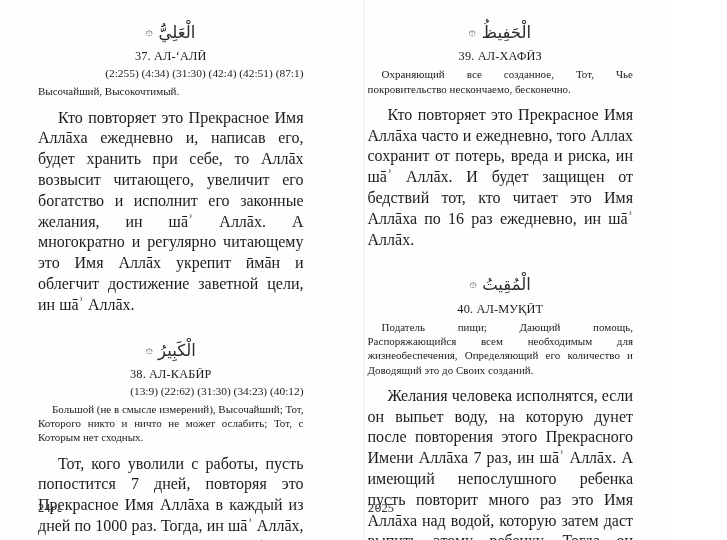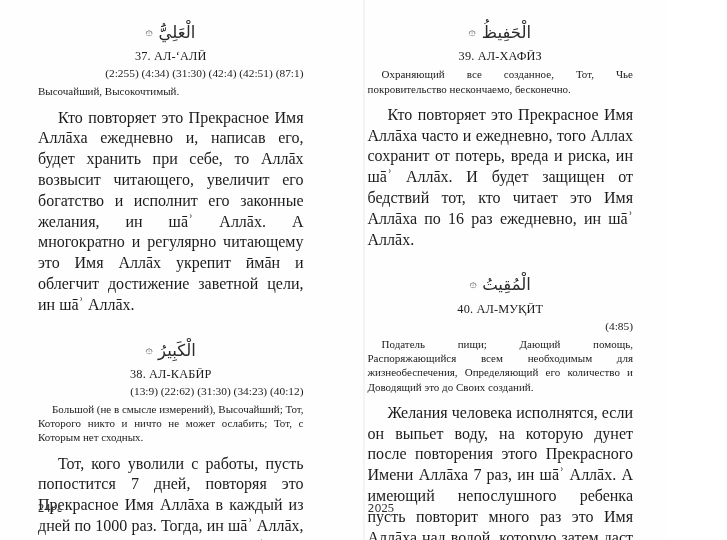--- a/index.html
+++ b/index.html
@@ -168,21 +168,20 @@
       <p class="body-par">Кто повторяет это Прекрасное Имя Аллāха часто и ежедневно, того Аллах сохранит от потерь, вреда и риска, ин шāʾ Аллāх. И будет защищен от бедствий тот, кто читает это Имя Аллāха по 16 раз ежедневно, ин шāʾ Аллāх.</p>
     </div>
 
     <div class="entry-gap"></div>
 
     <div class="entry">
       <div class="arabic-line">
         <span class="arabic-name">الْمُقِيتُ</span><span class="ornament">۞</span>
       </div>
       <div class="name-title">40. АЛ-МУҚӢТ</div>
-      <div class="refs">(4:85)</div>
       <div class="definition">Податель пищи; Дающий помощь, Распоряжающийся всем необходимым для жизнеобеспечения, Определяющий его количество и Доводящий это до Своих созданий.</div>
       <p class="body-par">Желания человека исполнятся, если он выпьет воду, на которую дунет после повторения этого Прекрасного Имени Аллāха 7 раз, ин шāʾ Аллāх. А имеющий непослушного ребенка пусть повторит много раз это Имя Аллāха над водой, которую затем даст выпить этому ребенку. Тогда он изменится к лучшему, ин шāʾ Аллāх.</p>
     </div>
 
     <div class="footer footer-right">
       <span class="folio-arabic">20</span>
       <span class="folio-latin">25</span>
     </div>
   </div>
 

